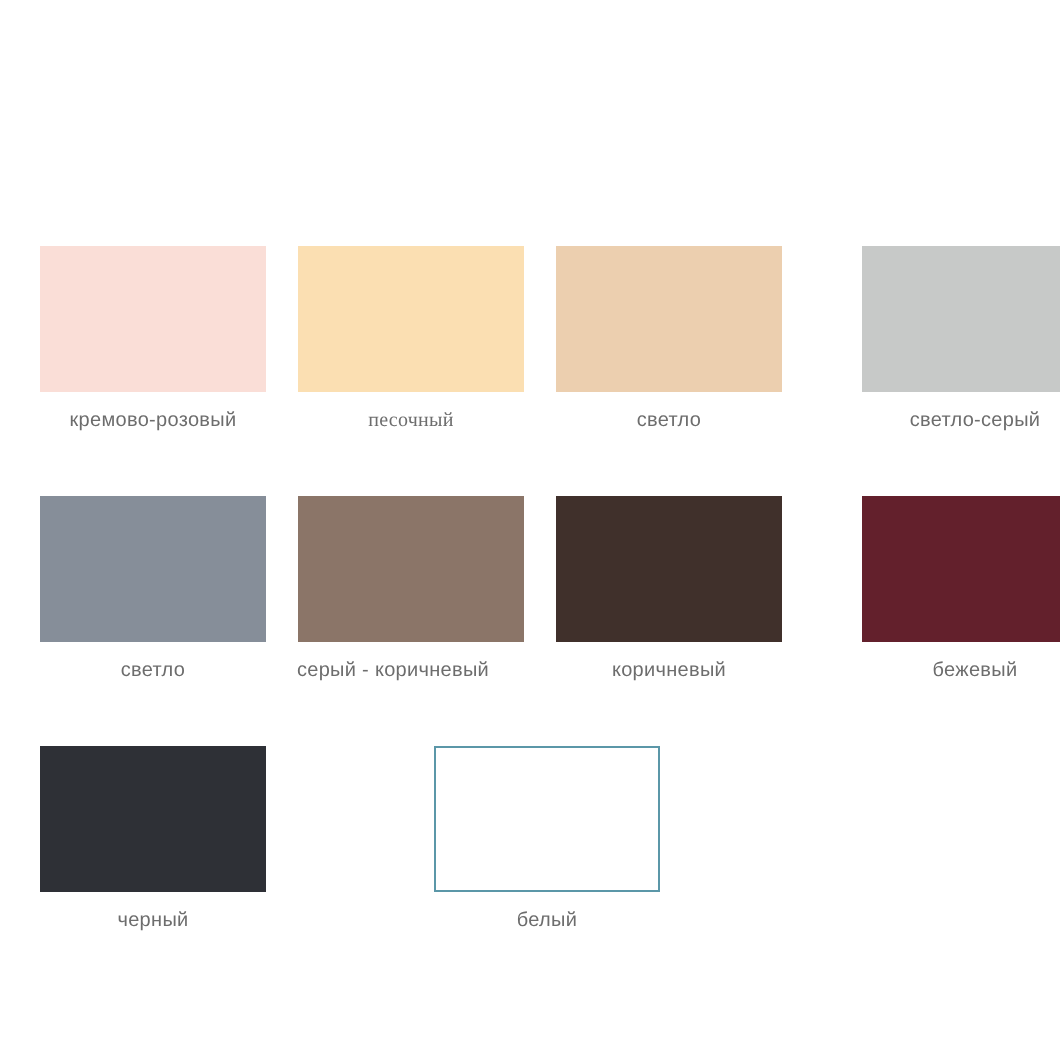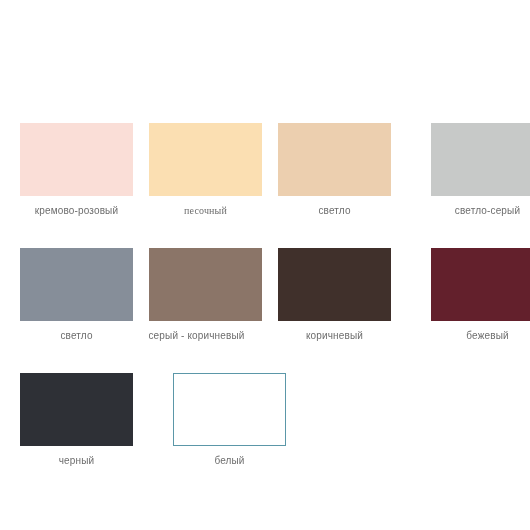--- a/index.html
+++ b/index.html
@@ -33,20 +33,21 @@
   .palette-row {
     display: flex;
     flex-direction: row;
     justify-content: flex-start;
     align-items: flex-start;
     margin-bottom: 31px;
   }
 
   .palette-row:last-child {
     margin-bottom: 0;
+    gap: 44px;
   }
 
   .swatch-cell {
     width: 113px;
     margin-right: 16px;
     display: flex;
     flex-direction: column;
     align-items: center;
   }
 

